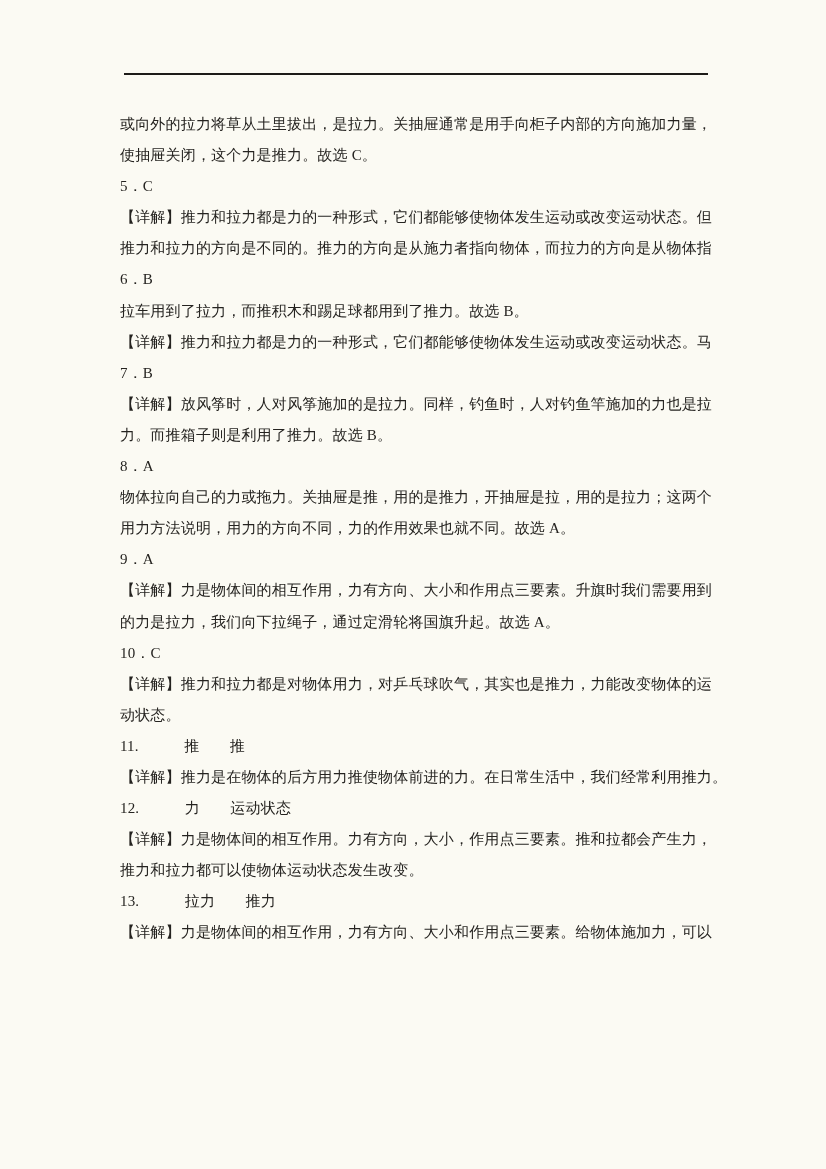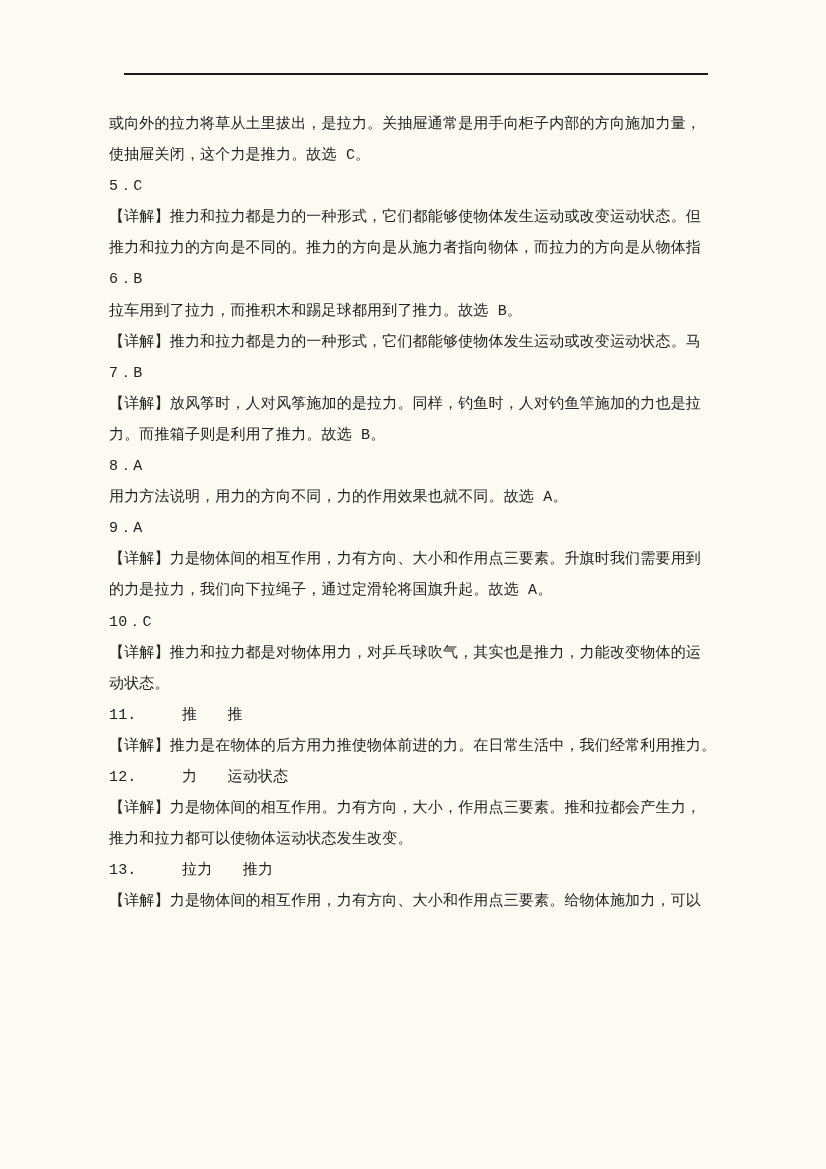--- a/index.html
+++ b/index.html
@@ -20,24 +20,24 @@
   .header-rule {
     position: absolute;
     left: 124px;
     top: 73px;
     width: 584px;
     height: 2px;
     background: #1d1b18;
   }
   .content {
     position: absolute;
-    left: 109px;
+    left: 120px;
     top: 109px;
     width: 594px;
-    font-family: Liberation Mono, monospace;
+    font-family: Liberation Serif, serif;
     font-size: 15px;
     letter-spacing: 0.18px;
     color: #252320;
   }
   .line {
     height: 31.1px;
     line-height: 31.1px;
     white-space: nowrap;
     text-align: left;
   }
@@ -53,20 +53,21 @@
       <div class="line">5．C</div>
       <div class="line">【详解】推力和拉力都是力的一种形式，它们都能够使物体发生运动或改变运动状态。但</div>
       <div class="line">推力和拉力的方向是不同的。推力的方向是从施力者指向物体，而拉力的方向是从物体指</div>
       <div class="line">6．B</div>
       <div class="line">拉车用到了拉力，而推积木和踢足球都用到了推力。故选 B。</div>
       <div class="line">【详解】推力和拉力都是力的一种形式，它们都能够使物体发生运动或改变运动状态。马</div>
       <div class="line">7．B</div>
       <div class="line">【详解】放风筝时，人对风筝施加的是拉力。同样，钓鱼时，人对钓鱼竿施加的力也是拉</div>
       <div class="line">力。而推箱子则是利用了推力。故选 B。</div>
       <div class="line">8．A</div>
+      <div class="line">物体拉向自己的力或拖力。关抽屉是推，用的是推力，开抽屉是拉，用的是拉力；这两个</div>
       <div class="line">用力方法说明，用力的方向不同，力的作用效果也就不同。故选 A。</div>
       <div class="line">9．A</div>
       <div class="line">【详解】力是物体间的相互作用，力有方向、大小和作用点三要素。升旗时我们需要用到</div>
       <div class="line">的力是拉力，我们向下拉绳子，通过定滑轮将国旗升起。故选 A。</div>
       <div class="line">10．C</div>
       <div class="line">【详解】推力和拉力都是对物体用力，对乒乓球吹气，其实也是推力，力能改变物体的运</div>
       <div class="line">动状态。</div>
       <div class="line">11.　　　推　　推</div>
       <div class="line">【详解】推力是在物体的后方用力推使物体前进的力。在日常生活中，我们经常利用推力。</div>
       <div class="line">12.　　　力　　运动状态</div>

